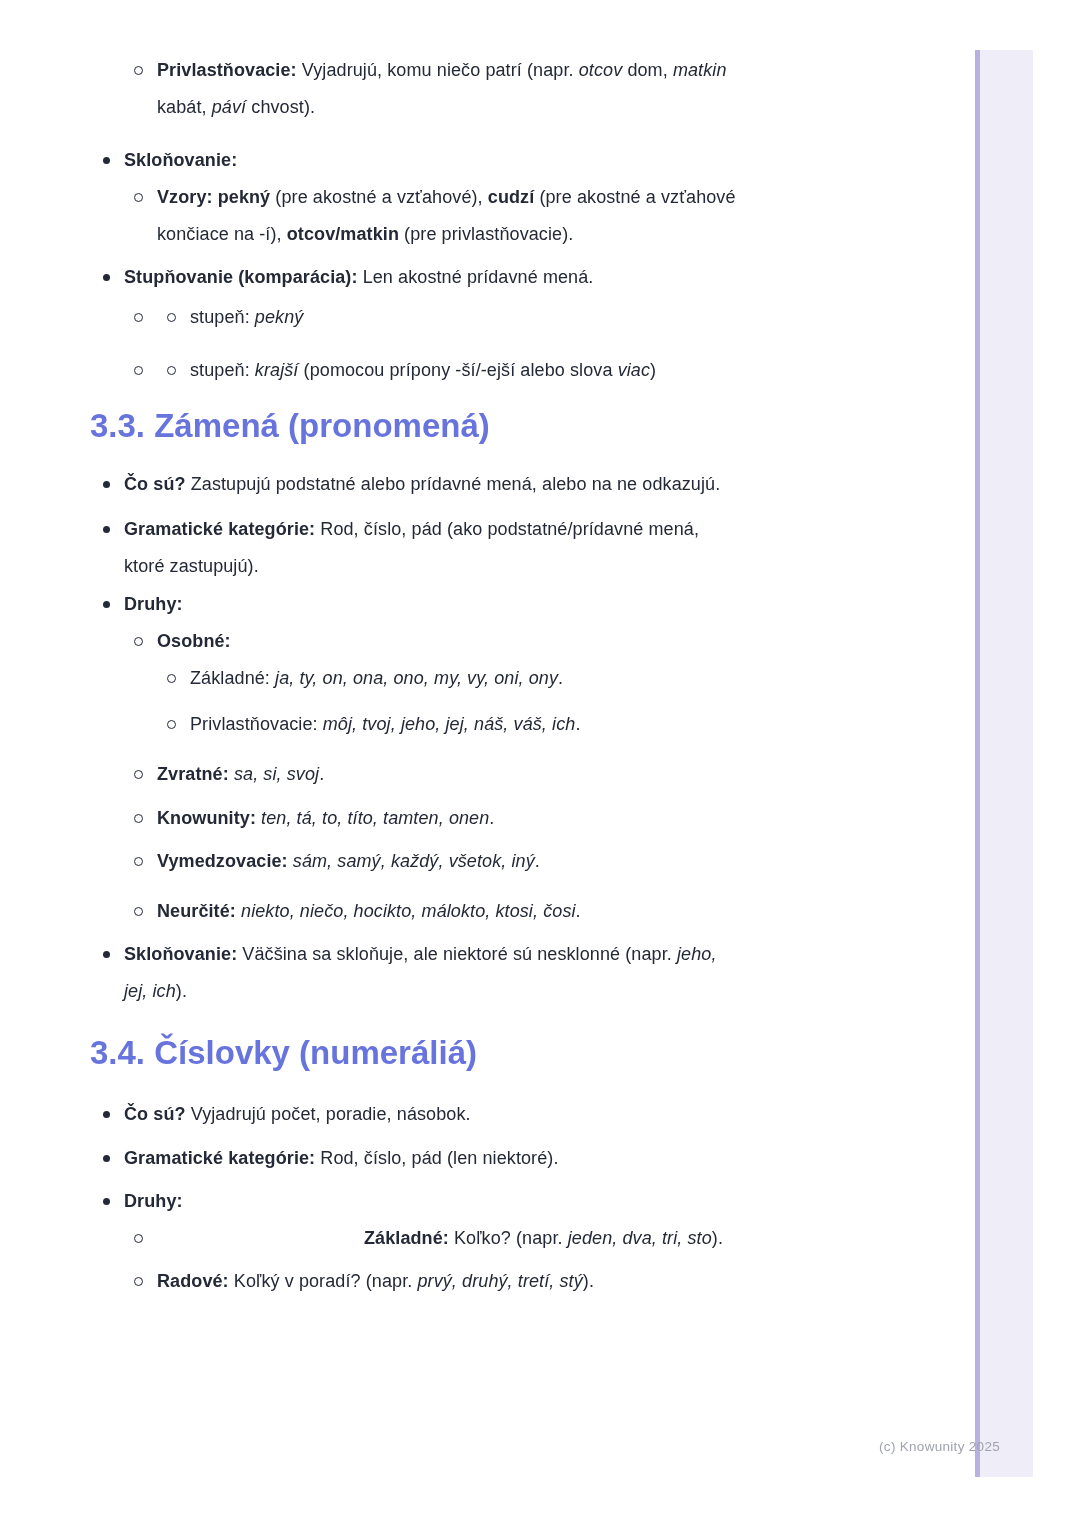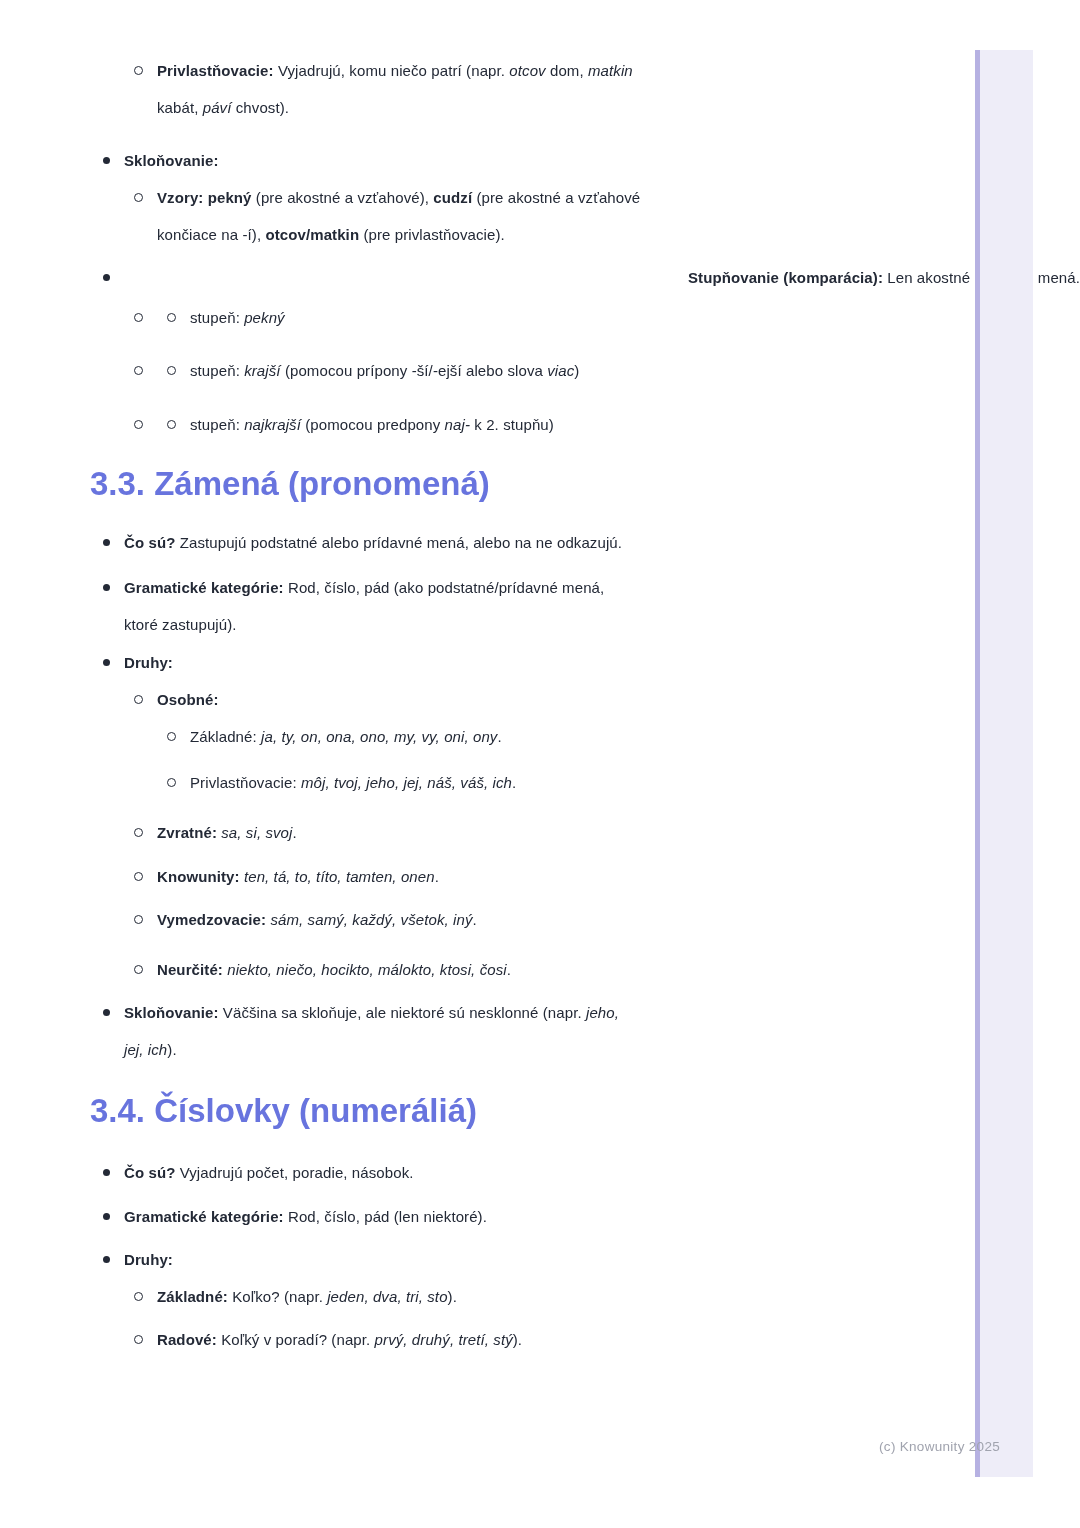--- a/index.html
+++ b/index.html
@@ -12,22 +12,23 @@
     font-family:"Liberation Sans",sans-serif;
     color:#232936;
   }
   .content{
     position:absolute;
     top:52px;left:0;
     width:100%;
   }
   .li{
     position:relative;
-    font-size:15px;
+    font-size:18px;
     line-height:37px;
+    padding-right:150px;
     letter-spacing:0.1px;
   }
   .lvl1{padding-left:124px;}
   .lvl2{padding-left:157px;}
   .lvl3{padding-left:190px;}
   .dbl{padding-left:190px;}
   .marker{position:absolute;display:block;}
   .disc{
     width:7px;height:7px;border-radius:50%;
     background:#232936;top:15px;left:103px;
@@ -69,38 +70,37 @@
   }
 </style>
 </head>
 <body>
 
 <div class="page">
   <div class="content">
       <div class="li lvl2" style="margin-bottom: 16px;"><span class="marker circ"></span><span><span class="seg b">Privlastňovacie:</span><span class="seg"> Vyjadrujú, komu niečo patrí (napr. </span><span class="seg i">otcov</span><span class="seg"> dom, </span><span class="seg i">matkin</span><br><span class="seg">kabát, </span><span class="seg i">páví</span><span class="seg"> chvost).</span></span></div>
       <div class="li lvl1" style="margin-bottom: 0px;"><span class="marker disc"></span><span><span class="seg b">Skloňovanie:</span></span></div>
       <div class="li lvl2" style="margin-bottom: 6px;"><span class="marker circ"></span><span><span class="seg b">Vzory: pekný</span><span class="seg"> (pre akostné a vzťahové), </span><span class="seg b">cudzí</span><span class="seg"> (pre akostné a vzťahové</span><br><span class="seg">končiace na -í), </span><span class="seg b">otcov/matkin</span><span class="seg"> (pre privlastňovacie).</span></span></div>
-      <div class="li lvl1" style="margin-bottom: 3px; text-align: right;"><span class="marker disc"></span><span><span class="seg b">Stupňovanie (komparácia):</span><span class="seg"> Len akostné prídavné mená.</span></span></div>
+      <div class="li lvl1" style="margin-bottom: 3px;"><span class="marker disc"></span><span><span class="seg b">Stupňovanie (komparácia):</span><span class="seg"> Len akostné prídavné mená.</span></span></div>
       <div class="li lvl2 dbl" style="margin-bottom: 16px;"><span class="marker circ c1"></span><span class="marker circ c2"></span><span><span class="seg">stupeň: </span><span class="seg i">pekný</span></span></div>
       <div class="li lvl2 dbl" style="margin-bottom: 17px;"><span class="marker circ c1"></span><span class="marker circ c2"></span><span><span class="seg">stupeň: </span><span class="seg i">krajší</span><span class="seg"> (pomocou prípony -ší/-ejší alebo slova </span><span class="seg i">viac</span><span class="seg">)</span></span></div>
-      <div class="li lvl2 dbl" style="margin-bottom: 21px;"><span class="marker circ c1"></span><span class="marker circ c2"></span><span><span class="seg">stupeň: </span><span class="seg i">najkrajší</span><span class="seg"> (pomocou predpony </span><span class="seg i">naj-</span><span class="seg"> k 2. stupňu)</span></span></div>
       <h2 class="heading" style="margin-bottom: 20px;">3.3. Zámená (pronomená)</h2>
       <div class="li lvl1" style="margin-bottom: 8px;"><span class="marker disc"></span><span><span class="seg b">Čo sú?</span><span class="seg"> Zastupujú podstatné alebo prídavné mená, alebo na ne odkazujú.</span></span></div>
       <div class="li lvl1" style="margin-bottom: 1px;"><span class="marker disc"></span><span><span class="seg b">Gramatické kategórie:</span><span class="seg"> Rod, číslo, pád (ako podstatné/prídavné mená,</span><br><span class="seg">ktoré zastupujú).</span></span></div>
       <div class="li lvl1" style="margin-bottom: 0px;"><span class="marker disc"></span><span><span class="seg b">Druhy:</span></span></div>
       <div class="li lvl2" style="margin-bottom: 0px;"><span class="marker circ"></span><span><span class="seg b">Osobné:</span></span></div>
       <div class="li lvl3" style="margin-bottom: 9px;"><span class="marker circ"></span><span><span class="seg">Základné: </span><span class="seg i">ja, ty, on, ona, ono, my, vy, oni, ony</span><span class="seg">.</span></span></div>
       <div class="li lvl3" style="margin-bottom: 13px;"><span class="marker circ"></span><span><span class="seg">Privlastňovacie: </span><span class="seg i">môj, tvoj, jeho, jej, náš, váš, ich</span><span class="seg">.</span></span></div>
       <div class="li lvl2" style="margin-bottom: 7px;"><span class="marker circ"></span><span><span class="seg b">Zvratné:</span><span class="seg"> </span><span class="seg i">sa, si, svoj</span><span class="seg">.</span></span></div>
       <div class="li lvl2" style="margin-bottom: 6px;"><span class="marker circ"></span><span><span class="seg b">Knowunity:</span><span class="seg"> </span><span class="seg i">ten, tá, to, títo, tamten, onen</span><span class="seg">.</span></span></div>
       <div class="li lvl2" style="margin-bottom: 13px;"><span class="marker circ"></span><span><span class="seg b">Vymedzovacie:</span><span class="seg"> </span><span class="seg i">sám, samý, každý, všetok, iný</span><span class="seg">.</span></span></div>
       <div class="li lvl2" style="margin-bottom: 6px;"><span class="marker circ"></span><span><span class="seg b">Neurčité:</span><span class="seg"> </span><span class="seg i">niekto, niečo, hocikto, málokto, ktosi, čosi</span><span class="seg">.</span></span></div>
       <div class="li lvl1" style="margin-bottom: 23px;"><span class="marker disc"></span><span><span class="seg b">Skloňovanie:</span><span class="seg"> Väčšina sa skloňuje, ale niektoré sú nesklonné (napr. </span><span class="seg i">jeho,</span><br><span class="seg i">jej, ich</span><span class="seg">).</span></span></div>
       <h2 class="heading" style="margin-bottom: 23px;">3.4. Číslovky (numeráliá)</h2>
       <div class="li lvl1" style="margin-bottom: 7px;"><span class="marker disc"></span><span><span class="seg b">Čo sú?</span><span class="seg"> Vyjadrujú počet, poradie, násobok.</span></span></div>
       <div class="li lvl1" style="margin-bottom: 6px;"><span class="marker disc"></span><span><span class="seg b">Gramatické kategórie:</span><span class="seg"> Rod, číslo, pád (len niektoré).</span></span></div>
       <div class="li lvl1" style="margin-bottom: 0px;"><span class="marker disc"></span><span><span class="seg b">Druhy:</span></span></div>
-      <div class="li lvl2" style="margin-bottom: 6px;"><span class="marker circ"></span><span><span class="seg b">Základné:</span><span class="seg"> Koľko? (napr. </span><span class="seg i">jeden, dva, tri, sto</span><span class="seg">).</span></span></div>
+      <div class="li lvl2" style="margin-bottom: 6px; text-align: center;"><span class="marker circ"></span><span><span class="seg b">Základné:</span><span class="seg"> Koľko? (napr. </span><span class="seg i">jeden, dva, tri, sto</span><span class="seg">).</span></span></div>
       <div class="li lvl2" style="margin-bottom: 0px;"><span class="marker circ"></span><span><span class="seg b">Radové:</span><span class="seg"> Koľký v poradí? (napr. </span><span class="seg i">prvý, druhý, tretí, stý</span><span class="seg">).</span></span></div>
     </div>
   <div class="edge-strip"></div>
   <div class="copyright">(c) Knowunity 2025</div>
 </div>
 
 </body></html>

